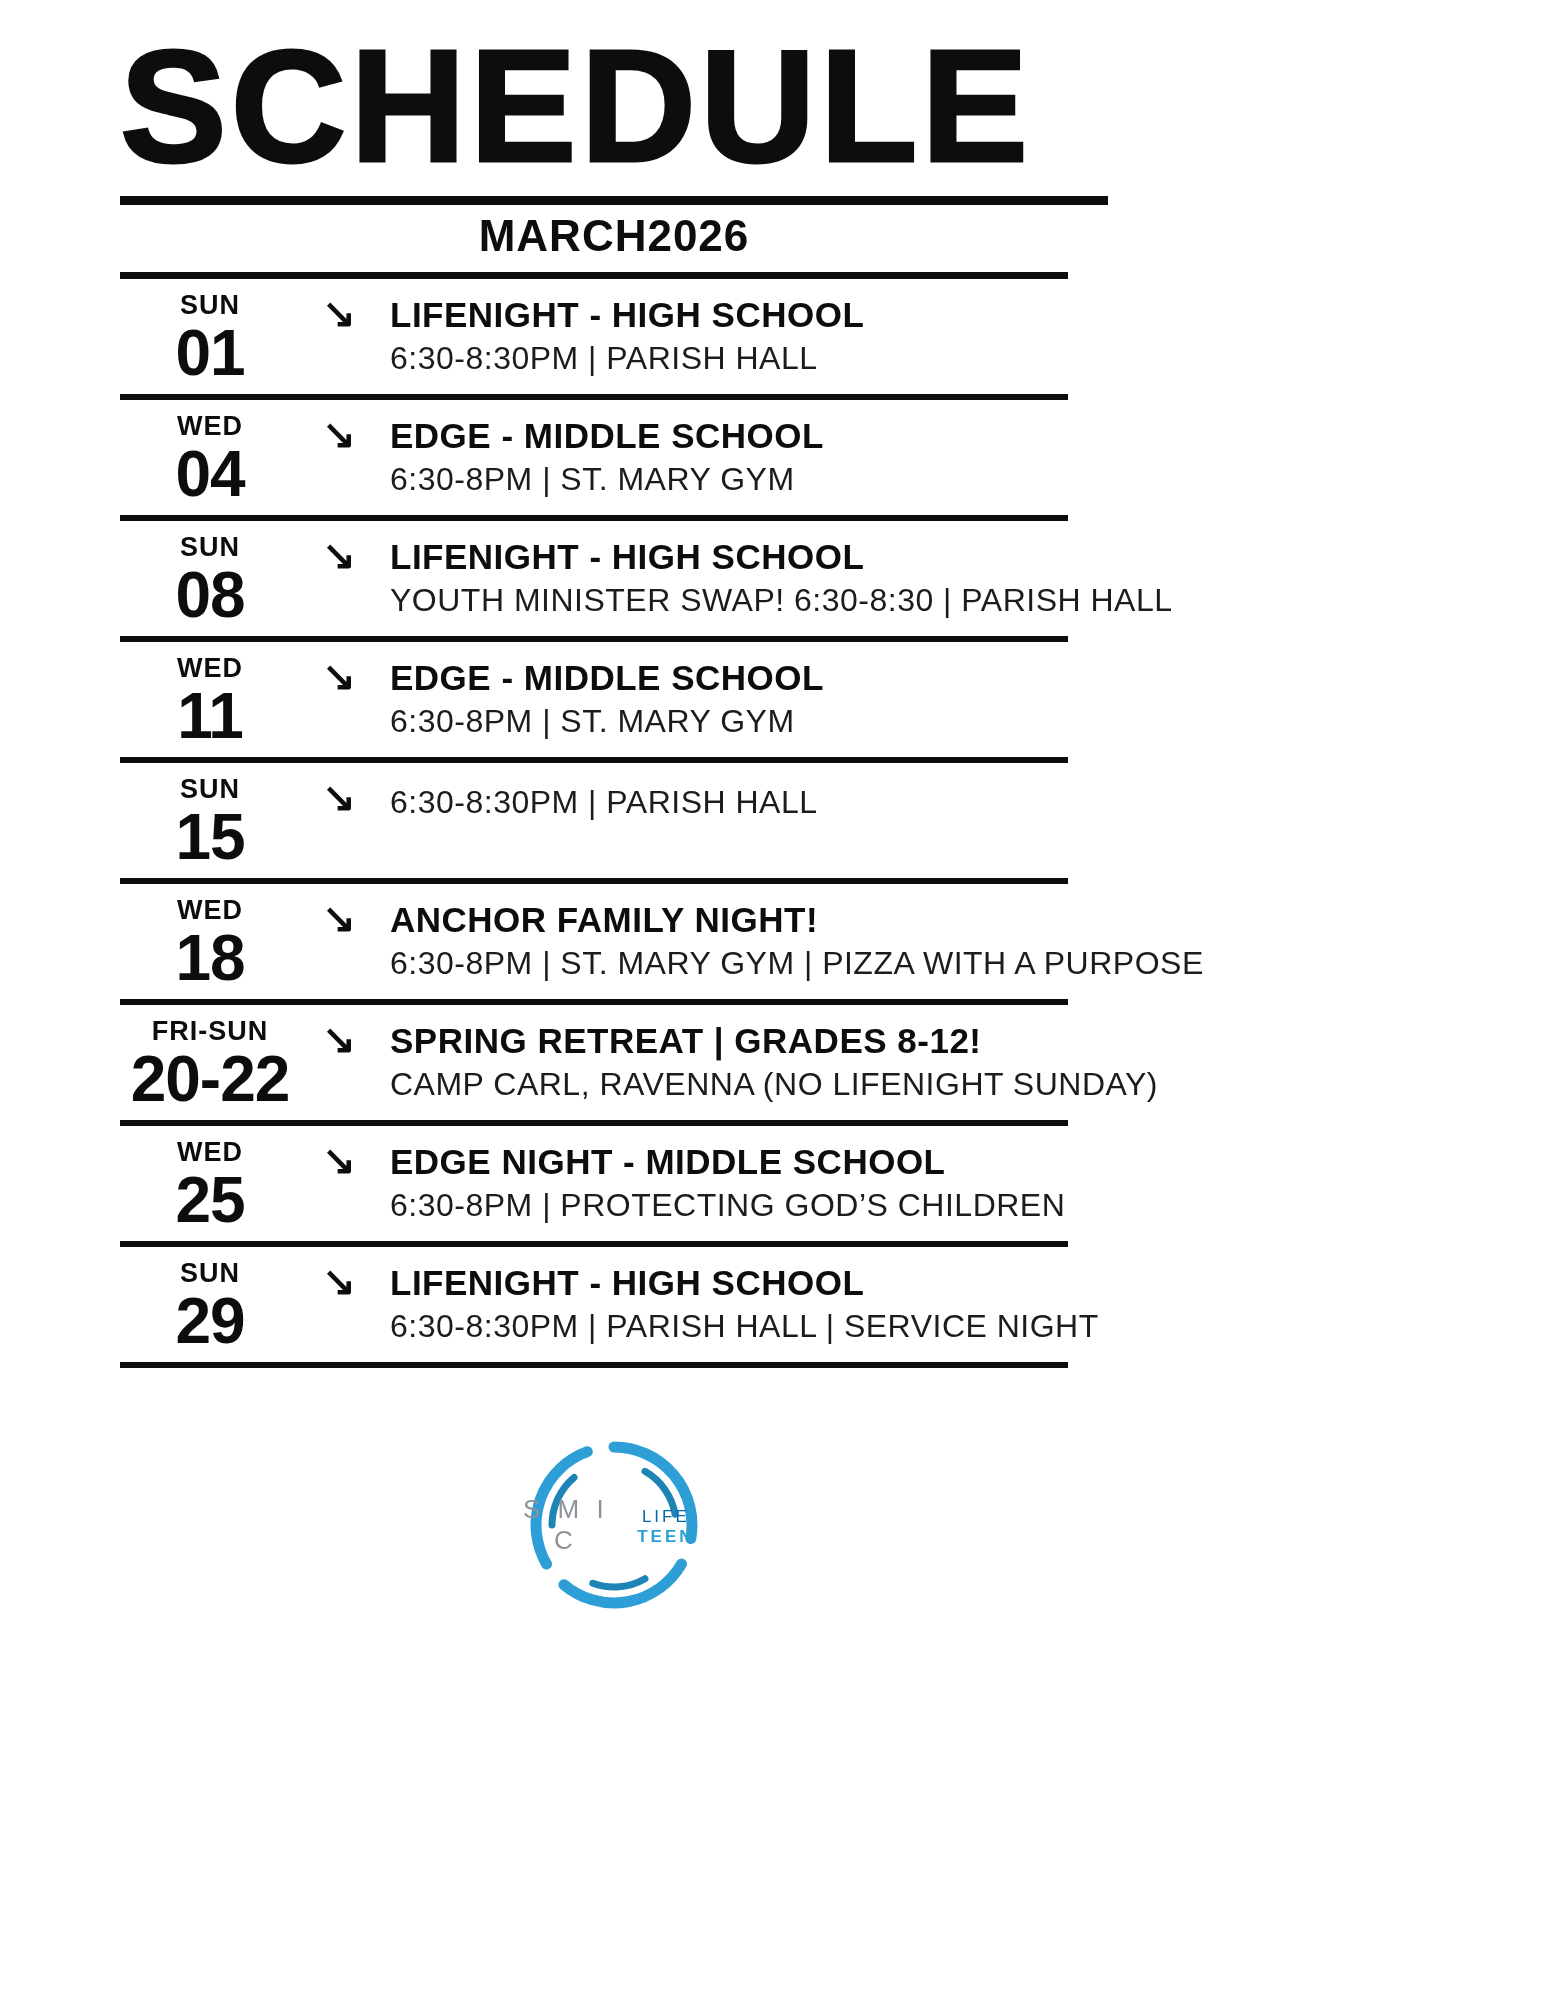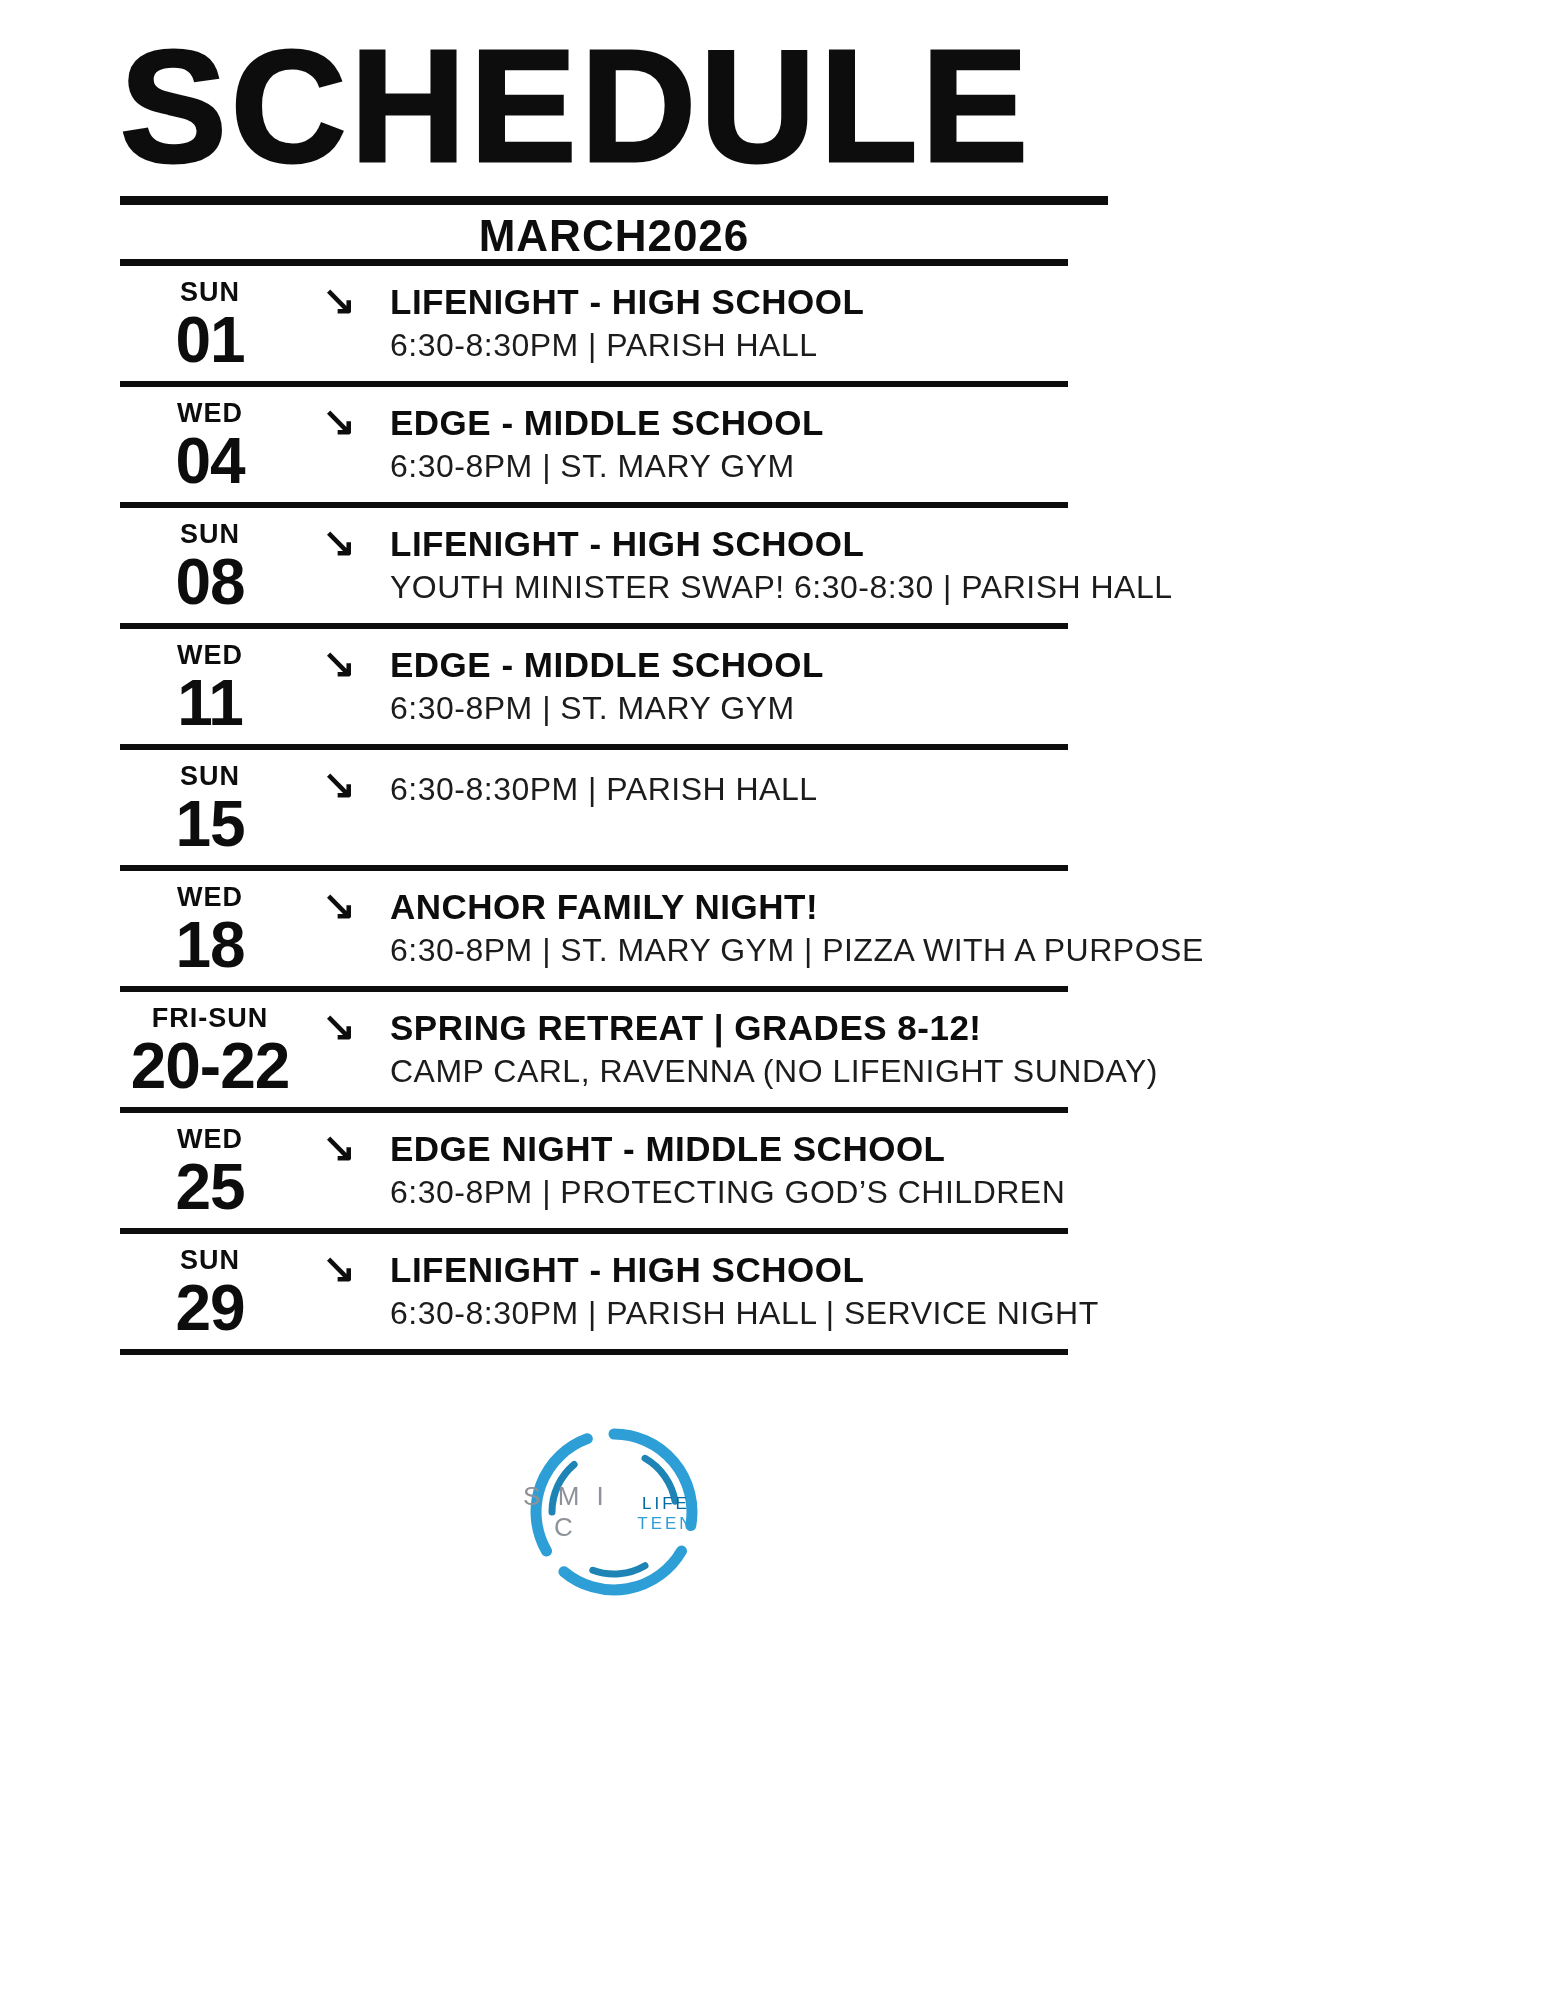--- a/index.html
+++ b/index.html
@@ -39,21 +39,21 @@
     margin-top: 8px;
     text-align: center;
     font-size: 44px;
     font-weight: 800;
     letter-spacing: 1px;
     line-height: 1.05;
   }
 
   
   .rows {
-    margin-top: 0;
+    margin-top: 13px;
     width: 948px;
     border-top: 7px solid #0d0d0d;
   }
   .row {
     display: flex;
     height: 121px;
     border-bottom: 6px solid #0d0d0d;
     padding-top: 12px;
     align-items: flex-start;
   }
@@ -129,21 +129,21 @@
     letter-spacing: 5px;
     color: #8d9298;
     font-weight: 400;
   }
   .logo-line2 {
     margin-top: 4px;
     font-size: 17px;
     letter-spacing: 3px;
   }
   .logo-life { color: #0369a1; font-weight: 400; }
-  .logo-teen { color: #2e9fd6; font-weight: 400; }
+  .logo-teen { color: #2e9fd6; font-weight: 700; }
 </style>
 </head>
 <body>
 
 <div class="page">
   <div class="content">
 
     <header>
       <h1 class="main-title">SCHEDULE</h1>
       <div class="title-rule"></div>

